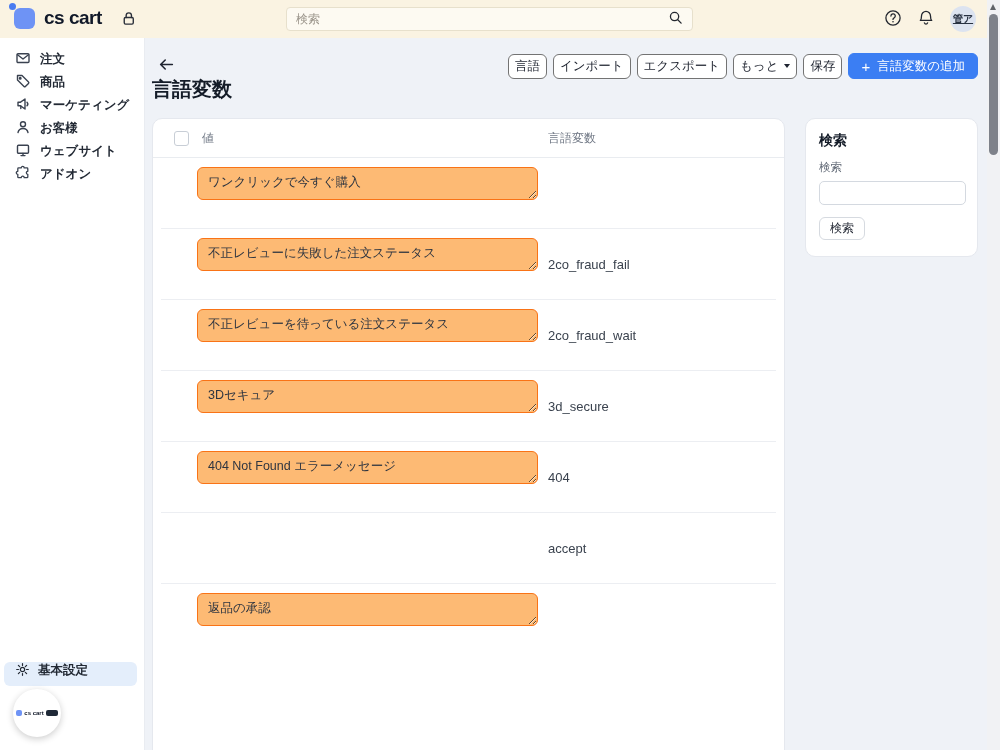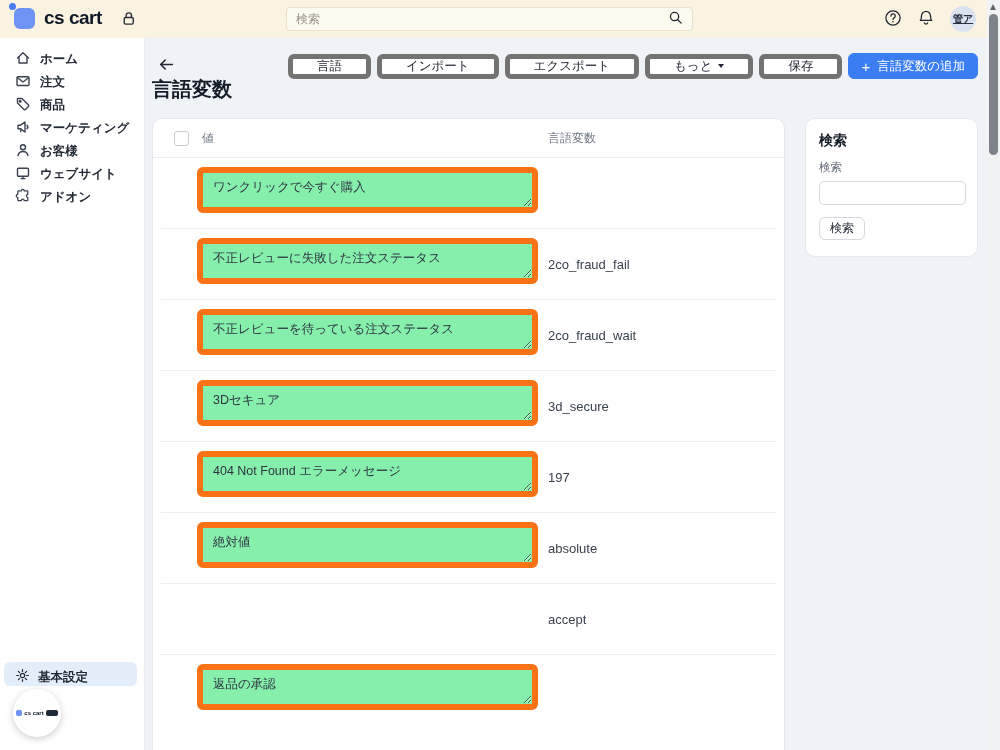--- a/index.html
+++ b/index.html
@@ -21,48 +21,48 @@
   .icon-btn { background:none; border:none; cursor:pointer; color:#23272F; display:flex; align-items:center; }
   .avatar { width:26px; height:26px; border-radius:50%; background:#DCE3F0; color:#273142; font-size:10px; font-weight:700;
     display:flex; align-items:center; justify-content:center; cursor:pointer; border:none; font-family:inherit;text-decoration:underline; }
 
   
   .sidebar { position:absolute; left:0; top:38px; bottom:0; width:145px; background:#FFFFFF; border-right:1px solid #E9ECF1; }
   .nav { padding-top:10px; }
   .nav-item { height:23px; display:flex; align-items:center; gap:9px; padding-left:15px; font-size:12.5px; font-weight:700; color:#232A35; cursor:pointer; }
   .nav-item svg { color:#3A4250; flex:none; }
   .settings-item { position:absolute; left:4px; bottom:64px; width:133px; height:24px; background:#E4EEFB; border-radius:6px;
-    display:flex; align-items:flex-end; gap:8px; padding-left:11px; font-size:12.5px; font-weight:700; color:#232A35; cursor:pointer; }
+    display:flex; align-items:flex-start; gap:8px; padding-left:11px; font-size:12.5px; font-weight:700; color:#232A35; cursor:pointer; }
   .badge-circle { position:absolute; left:13px; bottom:13px; width:48px; height:48px; border-radius:50%; background:#fff;
     box-shadow:0 2px 7px rgba(0,0,0,.2); display:flex; align-items:center; justify-content:center; gap:2px; cursor:pointer; }
   .badge-sq { width:6px; height:6px; border-radius:2px; background:#6E93F5; }
   .badge-name { font-size:6px; font-weight:700; color:#101828; }
   .badge-pill { width:12px; height:6px; border-radius:2px; background:#1F2937; }
 
   
   .back-btn { position:absolute; left:158px; top:56px; background:none; border:none; cursor:pointer; color:#1F2430; }
   .page-title { position:absolute; left:152px; top:76px; font-size:20px; font-weight:700; color:#141C28; }
   .toolbar { position:absolute; top:53px; right:22px; display:flex; align-items:center; gap:6px; }
-  .btn { height:25px; padding:0 24px; background:#fff; border:5px solid #737373; border-radius:6px; font-size:12.5px;
+  .btn { height:25px; padding:0 6px; background:#fff; border:1px solid #737373; border-radius:6px; font-size:12.5px;
     color:#1F2430; display:flex; align-items:center; gap:6px; cursor:pointer; font-family:inherit; white-space:nowrap; }
   .caret { width:0; height:0; border-left:3.5px solid transparent; border-right:3.5px solid transparent; border-top:4.5px solid #1F2430; }
   .btn-primary { height:26px; padding:0 12px; background:#3B7EF3; border:1px solid #3B7EF3; border-radius:6px; color:#fff;
     font-size:12.5px; display:flex; align-items:center; gap:7px; cursor:pointer; font-family:inherit; white-space:nowrap; }
   .plus { font-size:15px; line-height:1; font-weight:400; }
 
   
   .card { position:absolute; left:152px; top:118px; width:633px; height:699px; background:#fff; border:1px solid #E5E8EE; border-radius:10px; }
   .thead { position:relative; height:39px; display:flex; align-items:center; border-bottom:1px solid #E9ECF0; }
   .cb { width:15px; height:15px; border:1px solid #C8CED6; border-radius:3px; background:#fff; margin-left:21px; cursor:pointer; flex:none; }
   .th-value { margin-left:13px; font-size:12px; color:#707885; }
   .th-var { position:absolute; left:395px; font-size:12px; color:#707885; }
   .row { position:relative; height:71px; margin:0 8px; border-bottom:1px solid #ECEEF2; }
   .row:last-child { border-bottom:none; }
-  .row textarea { position:absolute; left:36px; top:9px; width:341px; height:46px; border:6px solid #f97316; border-radius:6px;
-    padding:6px 10px; font-size:12.5px; color:#2E3540; font-family:inherit; resize:both; background:#86efac; outline:none; line-height:1.35; }
+  .row textarea { position:absolute; left:36px; top:9px; width:341px; height:33px; border:1px solid #f97316; border-radius:6px;
+    padding:6px 10px; font-size:12.5px; color:#2E3540; font-family:inherit; resize:both; background:#fdba74; outline:none; line-height:1.35; }
   .row .var { position:absolute; left:387px; top:50%; transform:translateY(-50%); font-size:13px; color:#3A424E; }
 
   
   .spanel { position:absolute; left:805px; top:118px; width:173px; height:139px; background:#fff; border:1px solid #E5E8EE; border-radius:10px; padding:13px; }
   .sp-title { font-size:14px; font-weight:700; color:#141C28; }
   .sp-label { margin-top:10px; font-size:11.5px; color:#5F6774; }
   .sp-input { margin-top:6px; width:147px; height:24px; border:1px solid #D4D9E0; border-radius:5px; padding:0 8px;
     font-size:12px; font-family:inherit; color:#2E3540; outline:none; }
   .sp-btn { margin-top:12px; height:23px; padding:0 10px; background:#fff; border:1px solid #D6DAE0; border-radius:6px;
     font-size:12px; color:#1F2430; cursor:pointer; font-family:inherit; }
@@ -117,27 +117,20 @@
       </span>
     </button>
     <button class="avatar">管ア</button>
   </div>
 </header>
 
 <nav class="sidebar">
   <div class="nav">
     <div class="nav-item">
       <span><svg width="16" height="16" viewBox="0 0 16 16" fill="none" stroke="currentColor" stroke-width="1.4" stroke-linecap="round" stroke-linejoin="round">
-            <path d="M2.5 8L8 2.8 13.5 8"></path>
-            <path d="M4 6.8V13h8V6.8"></path>
-          </svg></span>
-      <span>ホーム</span>
-    </div>
-    <div class="nav-item">
-      <span><svg width="16" height="16" viewBox="0 0 16 16" fill="none" stroke="currentColor" stroke-width="1.4" stroke-linecap="round" stroke-linejoin="round">
             <rect x="2" y="3.7" width="12" height="8.8" rx="1"></rect>
             <path d="M2.5 4.7L8 9l5.5-4.3"></path>
           </svg></span>
       <span>注文</span>
     </div>
     <div class="nav-item">
       <span><svg width="16" height="16" viewBox="0 0 16 16" fill="none" stroke="currentColor" stroke-width="1.4" stroke-linecap="round" stroke-linejoin="round">
             <path d="M2.5 7V2.5H7l6.5 6.5a1 1 0 0 1 0 1.4l-3.1 3.1a1 1 0 0 1-1.4 0z"></path>
             <circle cx="5.2" cy="5.2" r="0.8"></circle>
           </svg></span>
@@ -236,25 +229,21 @@
   <div class="row">
     <textarea style="">不正レビューを待っている注文ステータス</textarea>
     <span class="var">2co_fraud_wait</span>
   </div>
   <div class="row">
     <textarea style="">3Dセキュア</textarea>
     <span class="var">3d_secure</span>
   </div>
   <div class="row">
     <textarea style="">404 Not Found エラーメッセージ</textarea>
-    <span class="var">197</span>
-  </div>
-  <div class="row">
-    <textarea style="">絶対値</textarea>
-    <span class="var">absolute</span>
+    <span class="var">404</span>
   </div>
   <div class="row">
     <span class="var">accept</span>
   </div>
   <div class="row">
     <textarea style="">返品の承認</textarea>
     <span class="var"></span>
   </div>
 </section>
 

